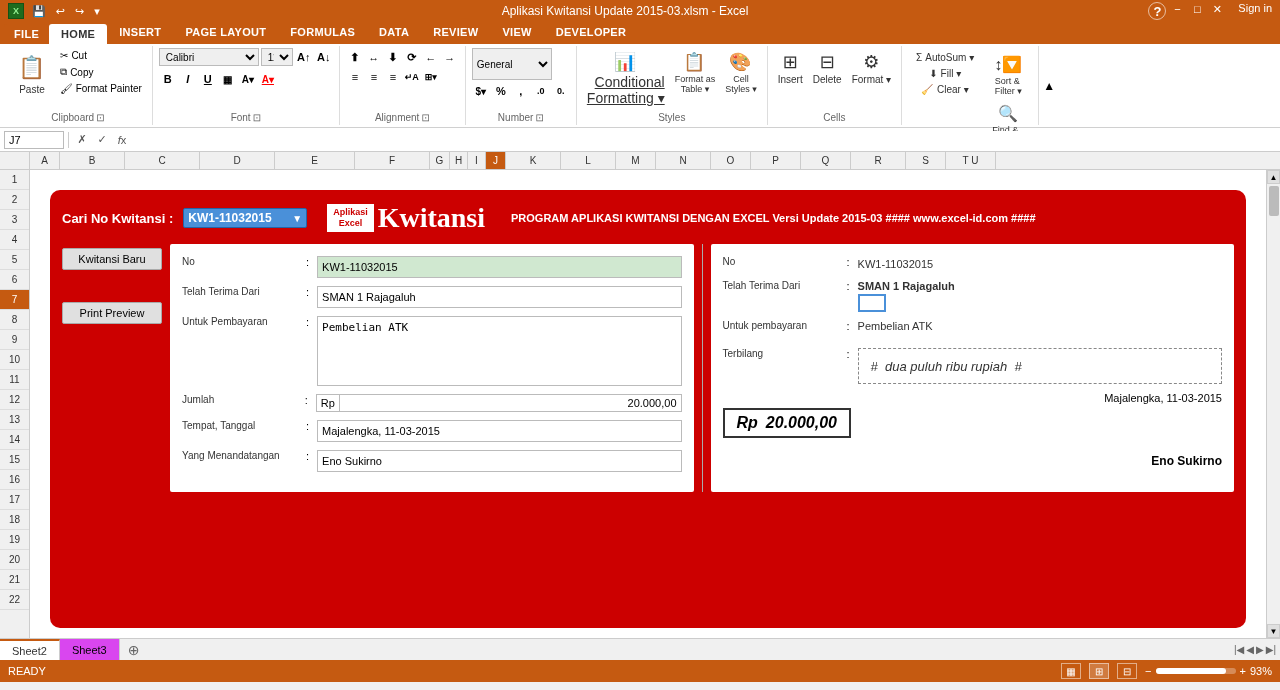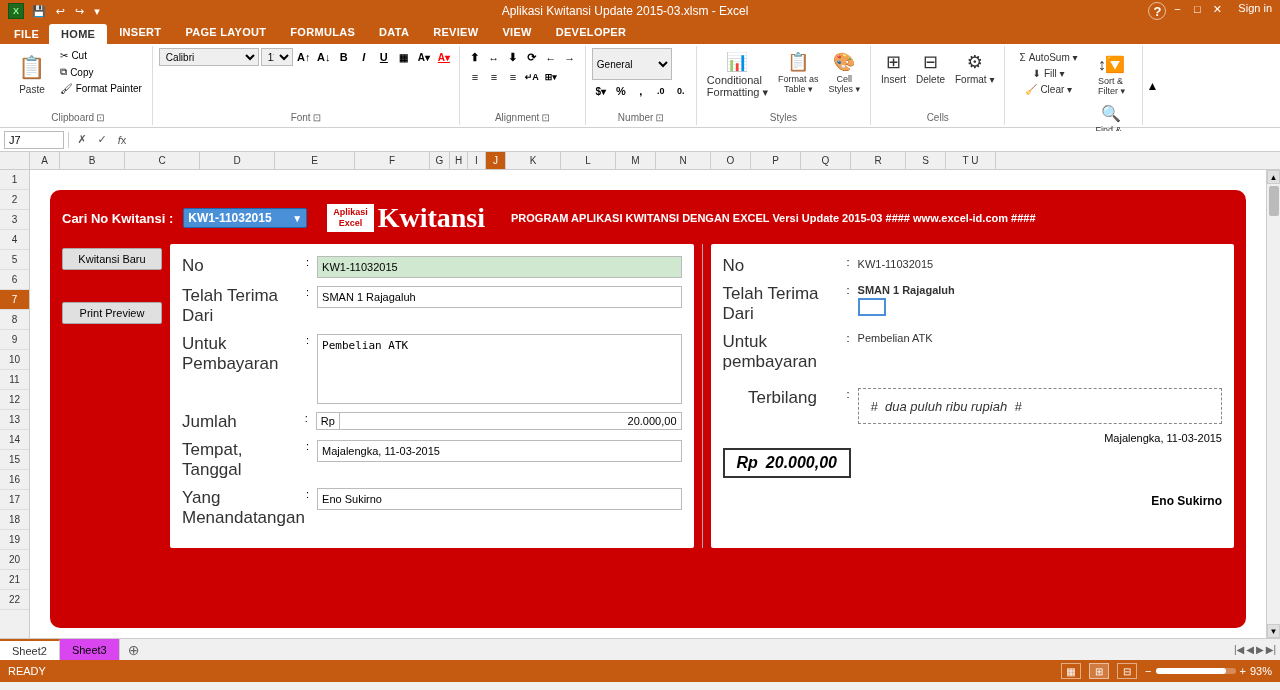--- a/index.html
+++ b/index.html
@@ -248,21 +248,21 @@
     
     .receipt-right {
       background: white;
       flex: 1;
       padding: 12px;
       border-radius: 2px;
       position: relative;
     }
 
     .field-row { display: flex; align-items: flex-start; margin-bottom: 8px; gap: 4px; }
-    .field-label { width: 120px; font-size: 17px; color: #333; font-weight: normal; }
+    .field-label { width: 120px; font-size: 10px; color: #333; font-weight: normal; }
     .field-colon { margin-right: 4px; font-size: 11px; }
     .field-input {
       flex: 1;
       border: 1px solid #bbb;
       padding: 2px 4px;
       font-size: 11px;
       height: 22px;
       outline: none;
     }
     .field-input-tall {
@@ -469,21 +469,21 @@
         </div>
       </div>
     </div>
     <div class="ribbon-group-label">
       <span>Clipboard</span>
       <span style="cursor:pointer;">⊡</span>
     </div>
   </div>
 
   <div class="ribbon-group" style="min-width:170px;">
-    <div class="ribbon-group-inner" style="gap:2px;">
+    <div class="ribbon-group-inner" style="flex-direction:column;gap:2px;">
       <div class="font-row">
         <select class="font-select">
           <option>Calibri</option>
         </select>
         <select class="font-size-select">
           <option>11</option>
         </select>
         <div class="font-btn">A↑</div>
         <div class="font-btn">A↓</div>
       </div>
@@ -542,21 +542,21 @@
     <div class="ribbon-group-label">
       <span>Number</span>
       <span style="cursor:pointer;">⊡</span>
     </div>
   </div>
 
   <div class="ribbon-group conditional-btn" style="min-width:140px;">
     <div class="ribbon-group-inner">
       <div class="rb-btn" style="flex-direction:column;align-items:center;">
         <div class="rb-btn-icon" style="font-size:18px;">📊</div>
-        <div class="rb-btn-label" style="font-size:11px;text-align:left;">Conditional<br>Formatting ▾</div>
+        <div class="rb-btn-label" style="font-size:14px;text-align:right;text-decoration:underline;">Conditional<br>Formatting ▾</div>
       </div>
       <div class="rb-btn" style="flex-direction:column;align-items:center;">
         <div class="rb-btn-icon" style="font-size:18px;">📋</div>
         <div class="rb-btn-label" style="font-size:9px;text-align:center;">Format as<br>Table ▾</div>
       </div>
       <div class="rb-btn" style="flex-direction:column;align-items:center;">
         <div class="rb-btn-icon" style="font-size:18px;">🎨</div>
         <div class="rb-btn-label" style="font-size:9px;text-align:center;">Cell<br>Styles ▾</div>
       </div>
     </div>
@@ -776,21 +776,21 @@
                   <div style="width:28px;height:18px;border:2px solid #4a90d9;margin-top:2px;"></div>
                 </div>
               </div>
 
               <div class="field-row">
                 <span class="field-label">Untuk pembayaran</span>
                 <span class="field-colon">:</span>
                 <span class="field-value">Pembelian ATK</span>
               </div>
 
-              <div class="field-row" style="margin-top:16px;text-align:center;">
+              <div class="field-row" style="margin-top:16px;">
                 <span class="field-label">Terbilang</span>
                 <span class="field-colon">:</span>
                 <div class="terbilang-box" style="flex:1;">
                   <span>#&nbsp;&nbsp;</span>
                   <span>dua puluh ribu rupiah</span>
                   <span>&nbsp;&nbsp;#</span>
                 </div>
               </div>
 
               <div style="text-align:right;margin-top:8px;font-size:11px;">

